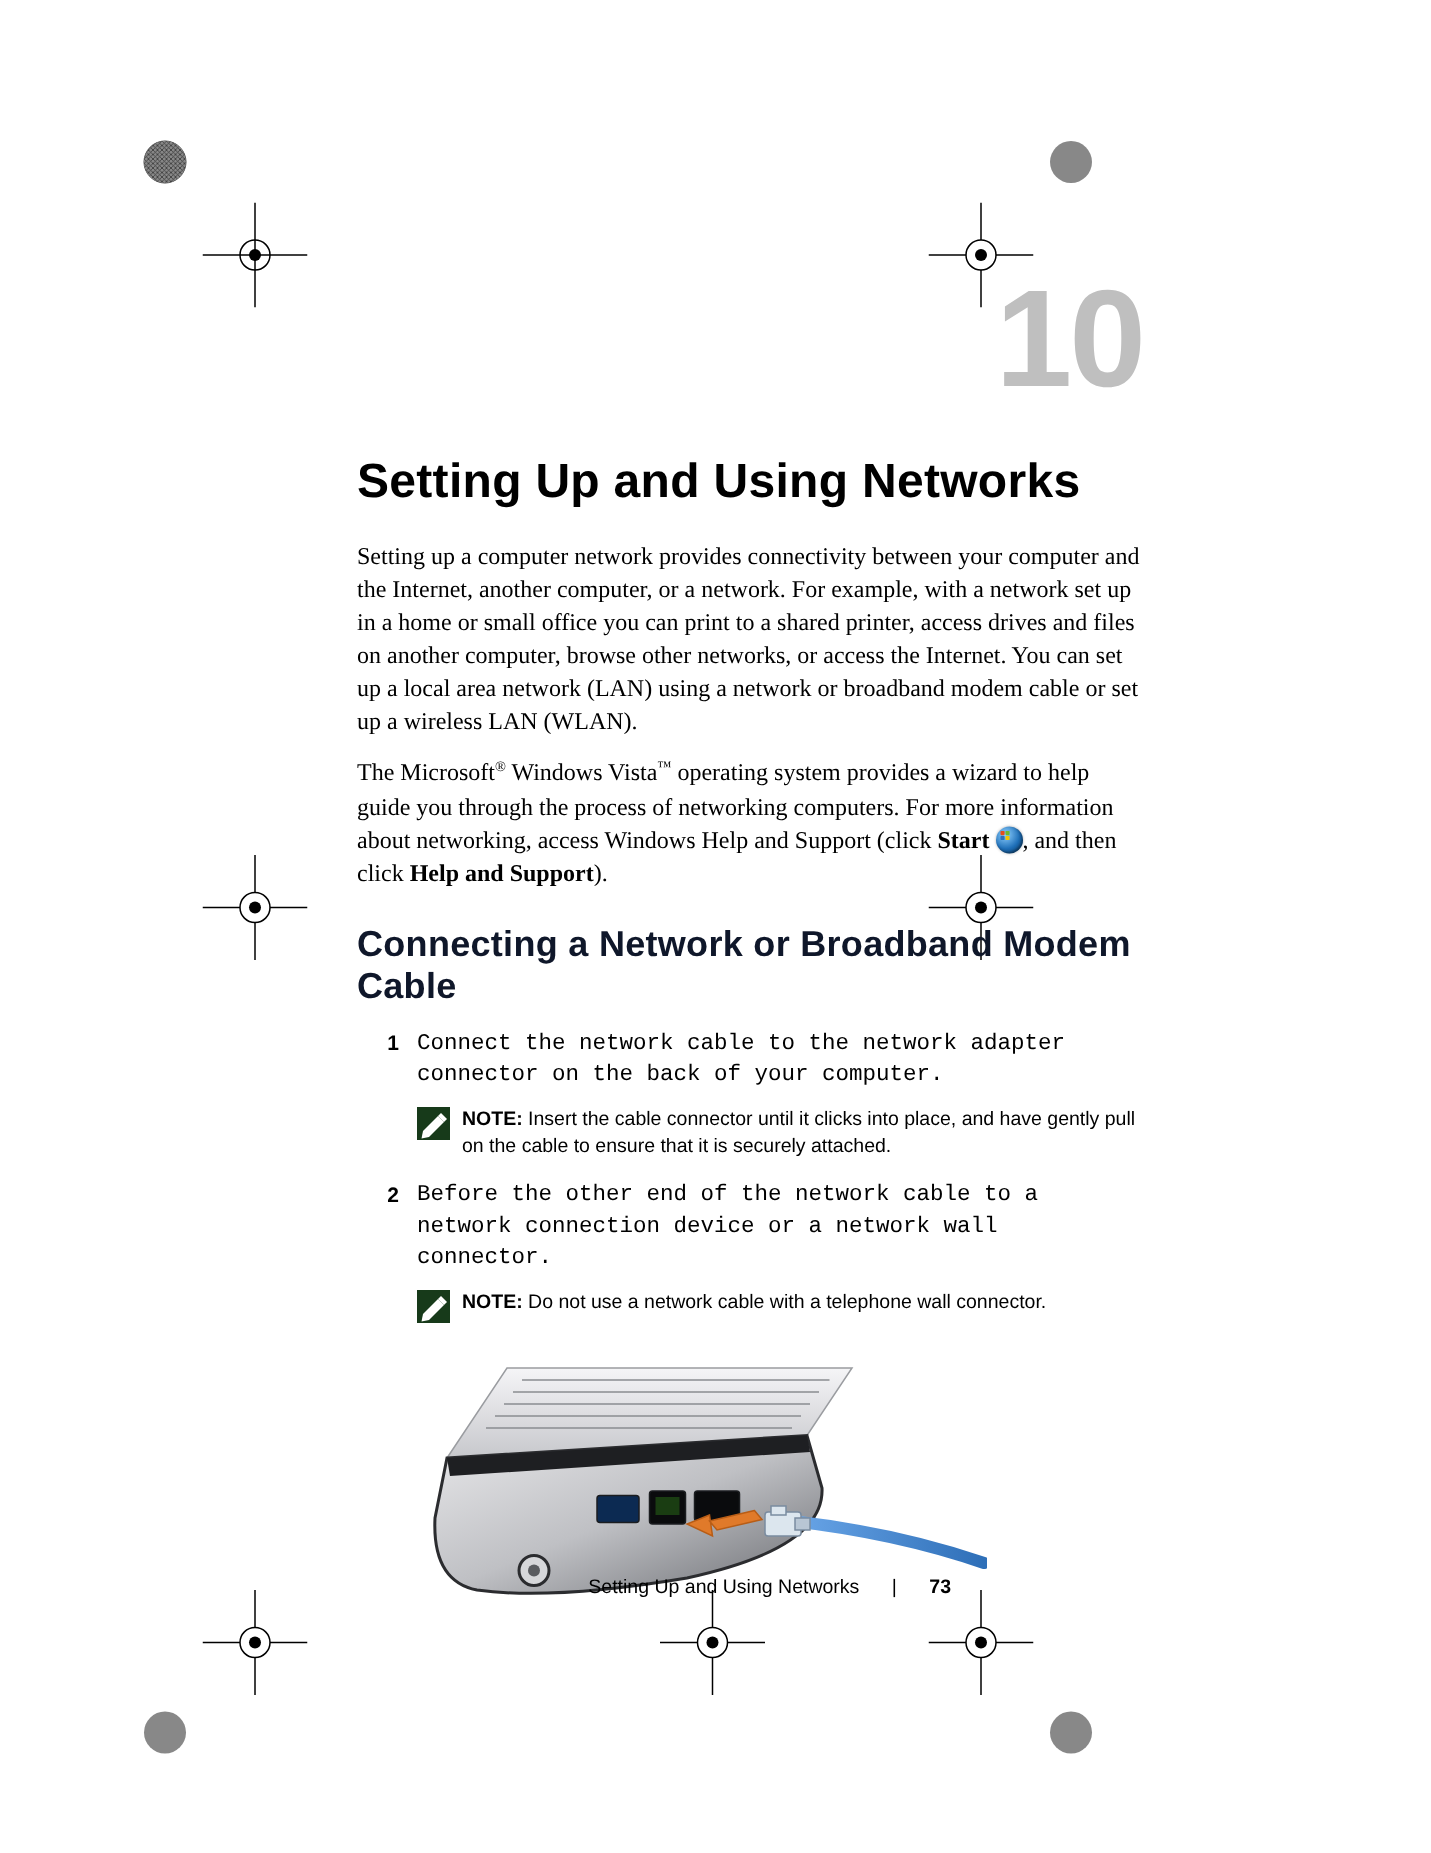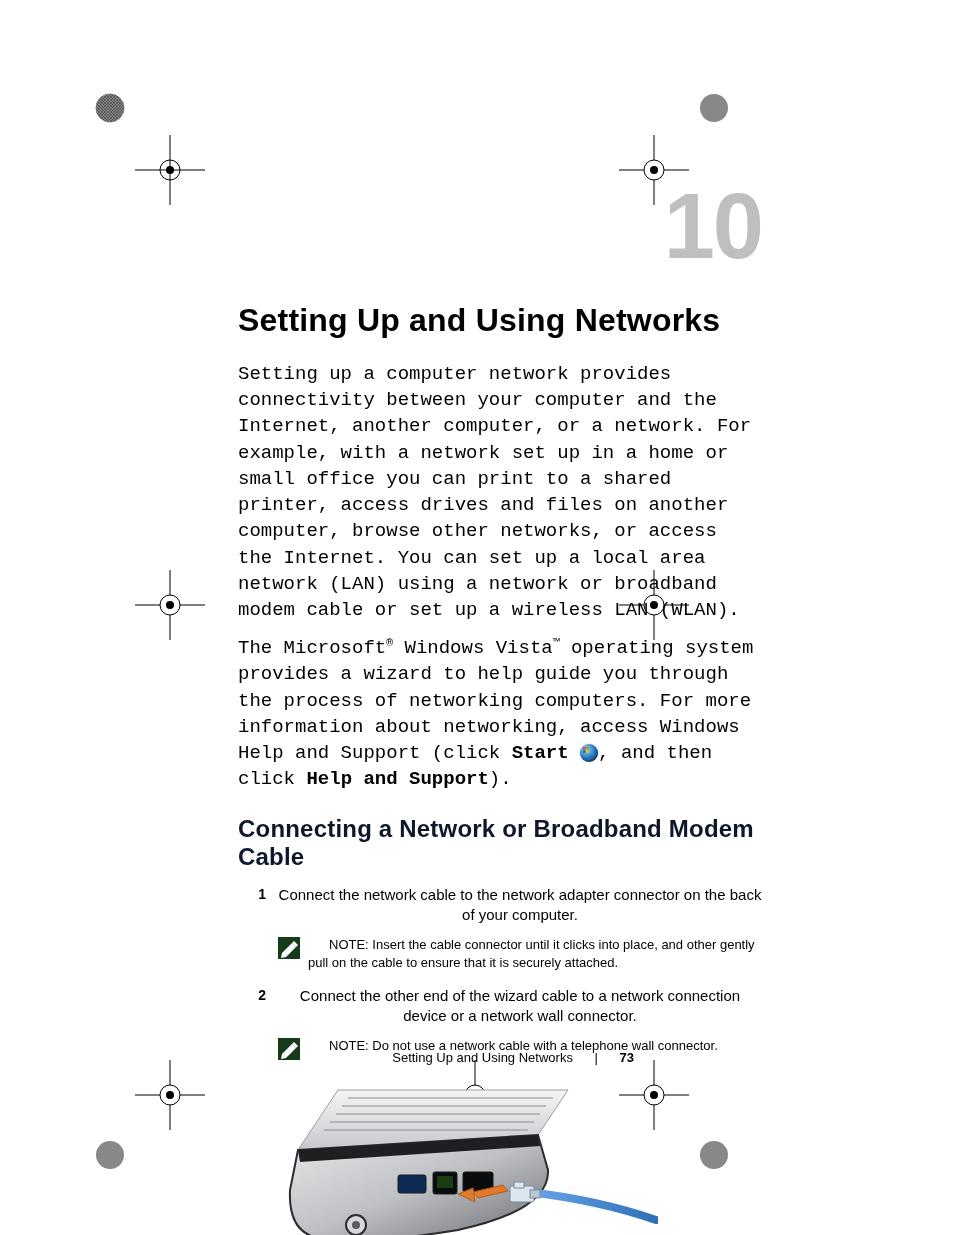--- a/index.html
+++ b/index.html
@@ -18,34 +18,34 @@
   .reg-bl1 { bottom: 60px; left: 90px; }
   .reg-bl2 { bottom: 105px; left: 135px; }
   .reg-br1 { bottom: 60px; right: 90px; }
   .reg-br2 { bottom: 105px; right: 135px; }
   .reg-bc  { bottom: 105px; left: 440px; }
 
   .content { position: absolute; left: 238px; top: 180px; width: 524px; }
 
   .chapnum { font-family: 'Arial Narrow', Arial, sans-serif; font-weight: 700; font-size: 92px; color: #bfbfbf; text-align: right; line-height: 1; margin-bottom: 30px; letter-spacing: -2px; }
   .title   { font-family: 'Arial Narrow', Arial, sans-serif; font-weight: 700; font-size: 32px; color: #000; margin-bottom: 22px; letter-spacing: 0.2px; }
-  .para    { font-family: Liberation Mono, monospace; font-size: 19px; line-height: 1.38; margin-bottom: 12px; }
+  .para    { font-family: Liberation Serif, serif; font-size: 16px; line-height: 1.38; margin-bottom: 12px; }
   .para sup { font-size: 0.6em; vertical-align: super; }
   .bold    { font-weight: 700; }
 
   .h2 { font-family: 'Arial Narrow', Arial, sans-serif; font-weight: 700; font-size: 24px; color: #0f172a; margin-top: 22px; margin-bottom: 14px; letter-spacing: 0.2px; }
 
   .step { display: flex; margin-bottom: 10px; }
   .stepnum { font-family: Arial, sans-serif; font-weight: 700; font-size: 14px; width: 40px; text-align: right; padding-right: 12px; flex-shrink: 0; padding-top: 1px; }
-  .steptext { font-family: Liberation Sans, sans-serif; font-size: 15px; line-height: 1.38; text-align: center; }
+  .steptext { font-family: Liberation Mono, monospace; font-size: 15px; line-height: 1.38; }
 
   .note { display: flex; margin-left: 40px; margin-bottom: 14px; }
   .note-icon { width: 22px; height: 22px; flex-shrink: 0; margin-right: 8px; margin-top: 1px; }
   .note-text { font-family: Arial, Helvetica, sans-serif; font-size: 13px; line-height: 1.38; }
-  .note-label { font-weight: 400; margin-left: 21px; }
+  .note-label { font-weight: 700; }
 
   .start-icon { display: inline-block; width: 18px; height: 18px; vertical-align: -4px; border-radius: 50%; background: radial-gradient(circle at 35% 30%, #8fd0ff 0%, #1e6fb8 55%, #0a3d6b 100%); box-shadow: inset -1px -1px 2px rgba(0,0,0,.4), 0 0 2px rgba(0,0,0,.3); position: relative; }
   .start-icon::after { content:""; position:absolute; left:3px; top:3px; width:5px; height:5px; background:#e64b1a; border-radius:1px; box-shadow: 6px 0 0 #6fb82e, 0 6px 0 #2e6fb8, 6px 6px 0 #f3c400; transform: scale(.55); transform-origin: top left; }
 
   .figure { margin-left: 40px; margin-top: 20px; width: 380px; height: 170px; position: relative; }
 
   .footer { position: absolute; bottom: 170px; right: 190px; font-family: Arial, Helvetica, sans-serif; font-size: 13px; }
   .footer .sep { margin: 0 18px; color: #000; }
   .footer .pnum { font-weight: 700; }
 </style>
@@ -136,26 +136,26 @@
     </div>
 
     <div class="note">
       <div class="note-icon">
         <svg viewBox="0 0 22 22">
             <rect x="0" y="0" width="22" height="22" fill="#173a1a"></rect>
             <path d="M4 16 L14 6 L18 10 L8 20 L3 21 Z" fill="#fff"></path>
             <path d="M14 6 L16 4 L20 8 L18 10 Z" fill="#fff"></path>
           </svg>
       </div>
-      <div class="note-text"><span class="note-label">NOTE:</span><span> Insert the cable connector until it clicks into place, and other gently pull on the cable to ensure that it is securely attached.</span></div>
+      <div class="note-text"><span class="note-label">NOTE:</span><span> Insert the cable connector until it clicks into place, and have gently pull on the cable to ensure that it is securely attached.</span></div>
     </div>
 
     <div class="step">
       <div class="stepnum">2</div>
-      <div class="steptext">Connect the other end of the wizard cable to a network connection device or a network wall connector.</div>
+      <div class="steptext">Before the other end of the network cable to a network connection device or a network wall connector.</div>
     </div>
 
     <div class="note">
       <div class="note-icon">
         <svg viewBox="0 0 22 22">
             <rect x="0" y="0" width="22" height="22" fill="#173a1a"></rect>
             <path d="M4 16 L14 6 L18 10 L8 20 L3 21 Z" fill="#fff"></path>
             <path d="M14 6 L16 4 L20 8 L18 10 Z" fill="#fff"></path>
           </svg>
       </div>

